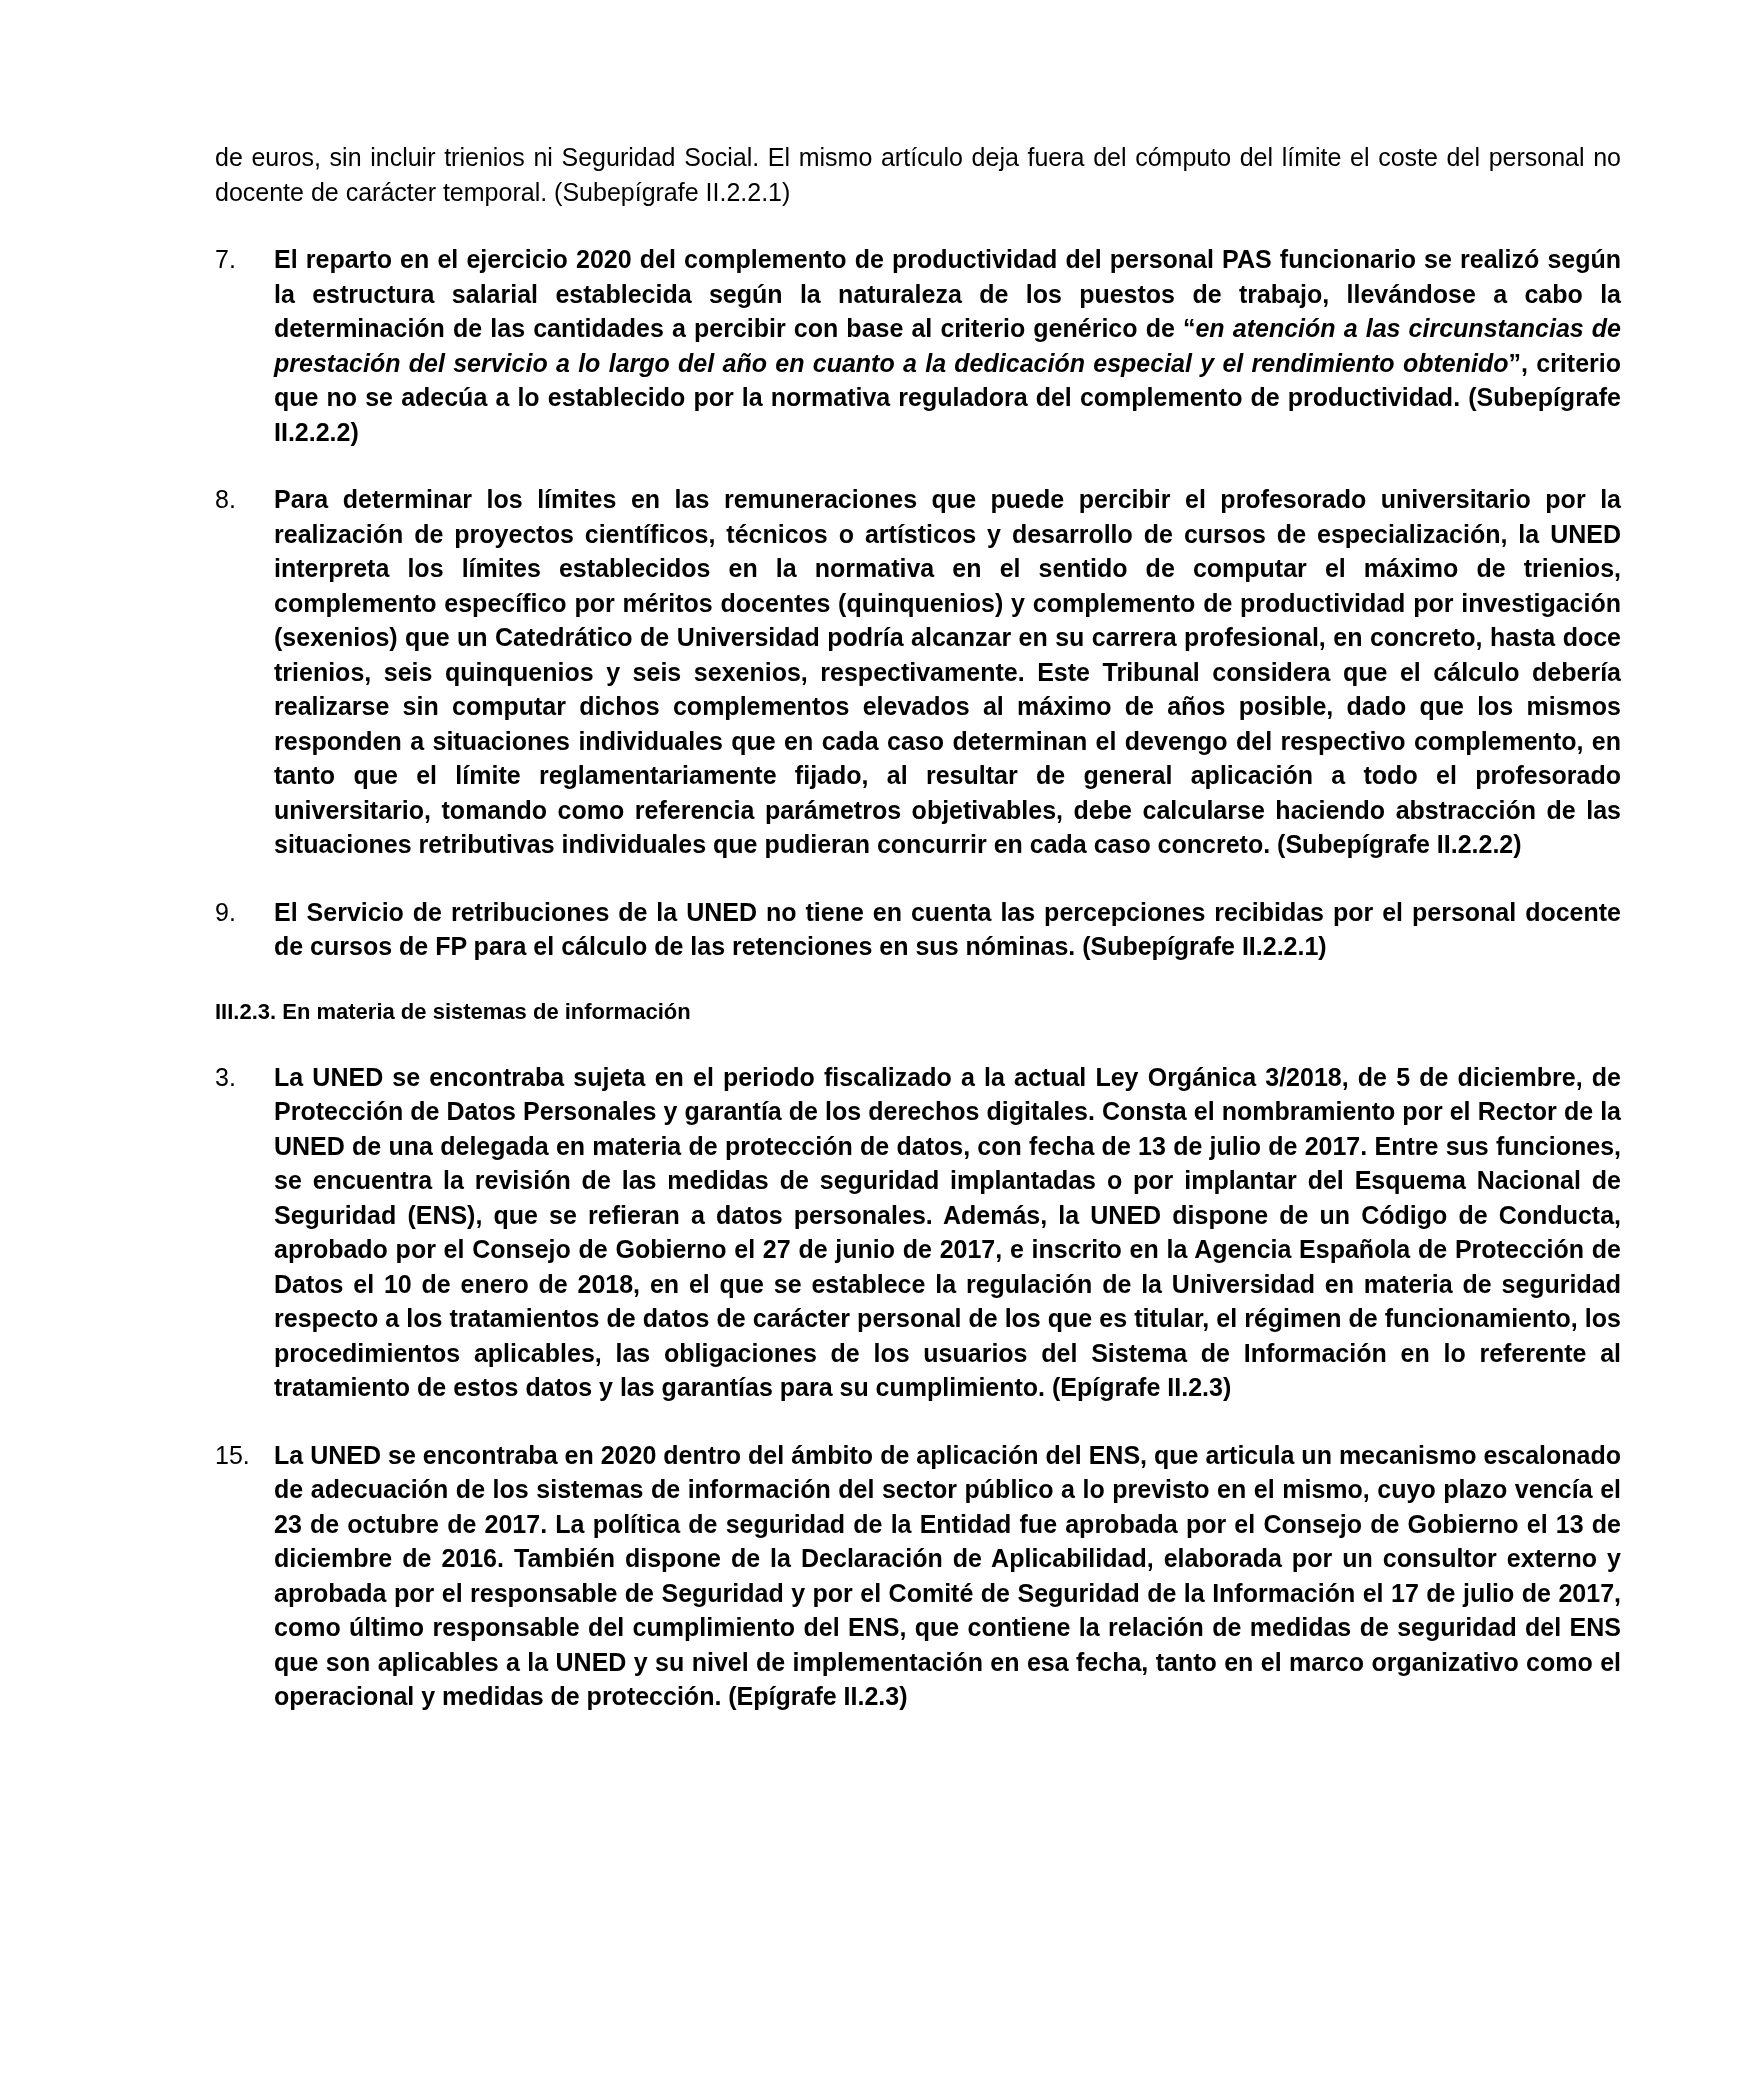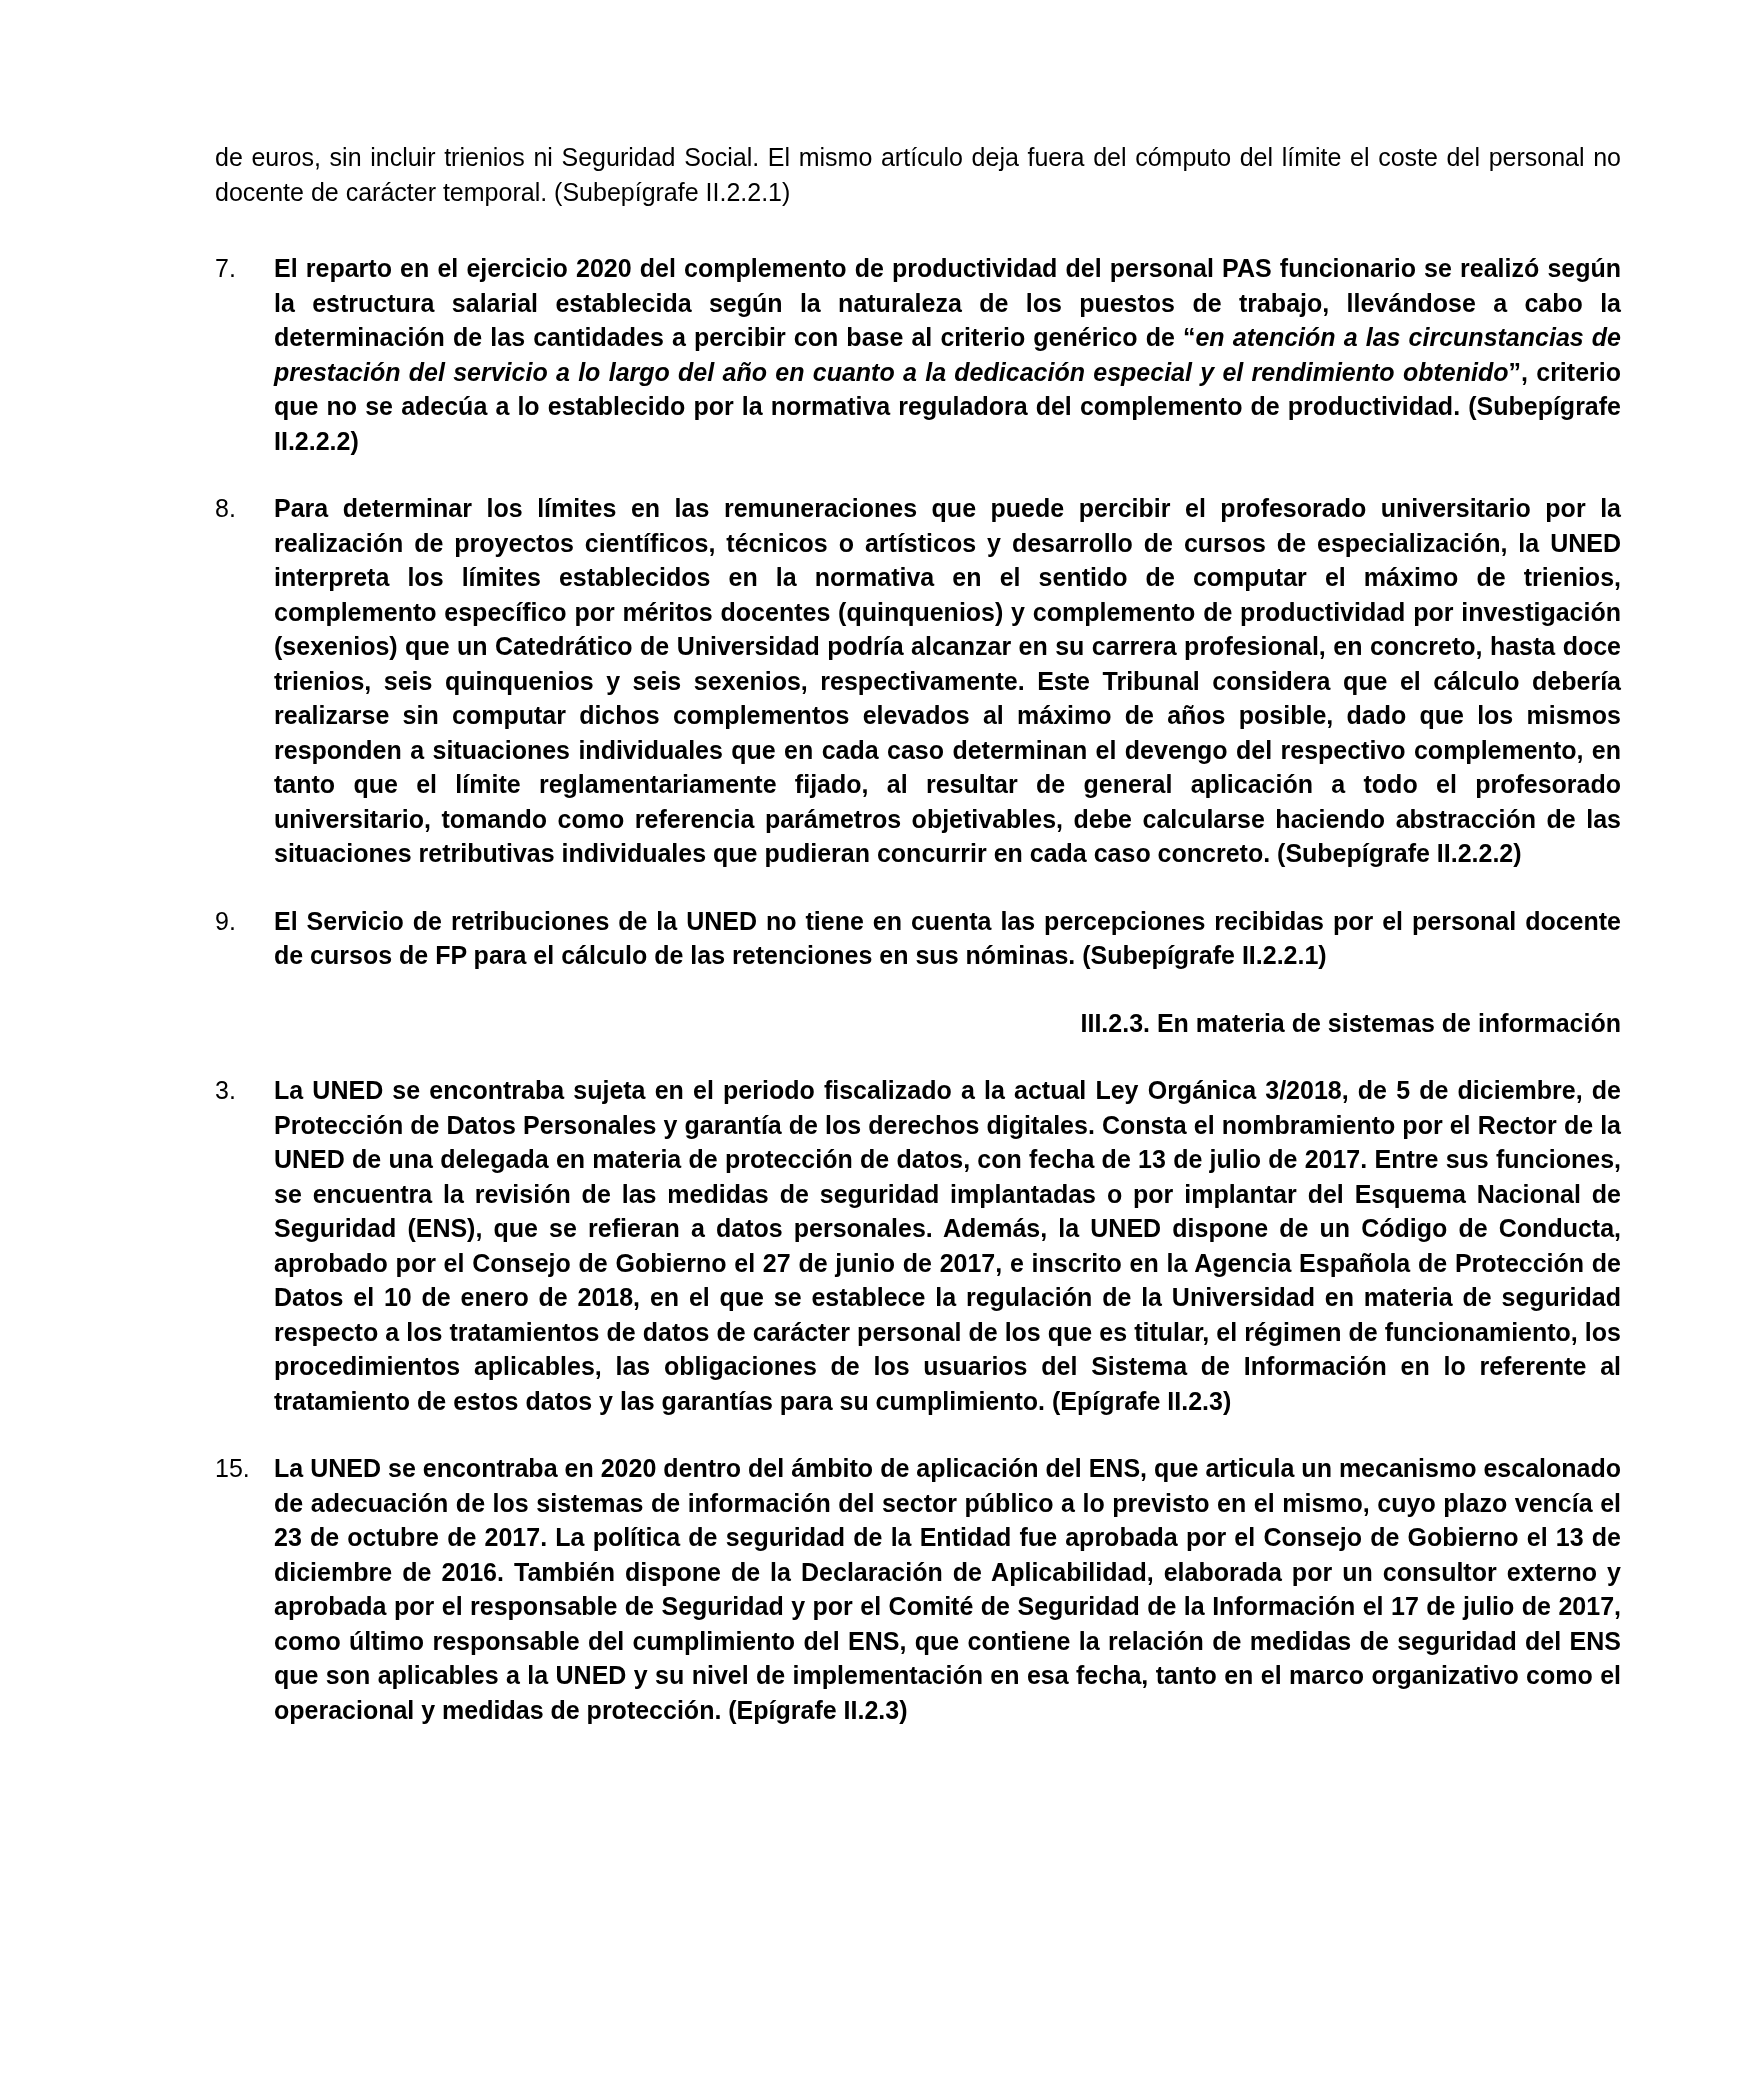--- a/index.html
+++ b/index.html
@@ -22,21 +22,21 @@
     background: #ffffff;
   }
   .para {
     font-size: 25px;
     line-height: 1.38;
     text-align: justify;
     margin: 0 0 30px 0;
     position: relative;
   }
   .para.continuation {
-    margin-bottom: 42px;
+    margin-bottom: 33px;
   }
   .numbered {
     display: flex;
     align-items: flex-start;
     margin: 0 0 33px 0;
   }
   .numbered .num {
     flex: 0 0 auto;
     width: 59px;
     font-size: 25px;
@@ -45,25 +45,25 @@
     white-space: nowrap;
   }
   .numbered .body {
     flex: 1 1 auto;
     font-size: 25px;
     line-height: 1.38;
     text-align: justify;
     font-weight: bold;
   }
   .heading {
-    font-size: 25px;
+    font-size: 22px;
     line-height: 1.38;
     font-weight: bold;
     margin: 0 0 33px 0;
-    text-align: right;
+    text-align: left;
   }
   .italic {
     font-style: italic;
   }
 </style>
 </head>
 <body>
 
 <div class="page">
 

